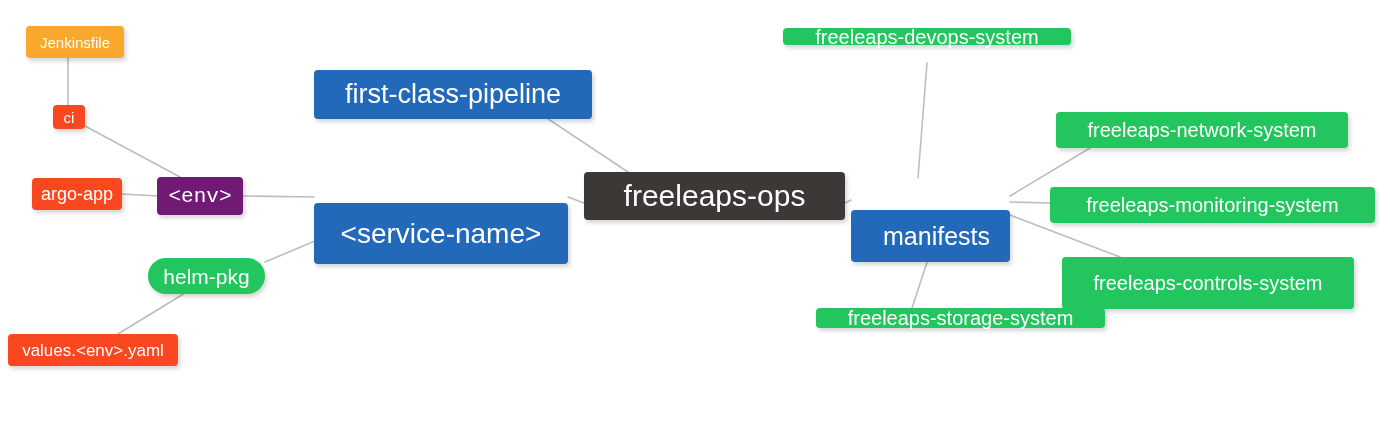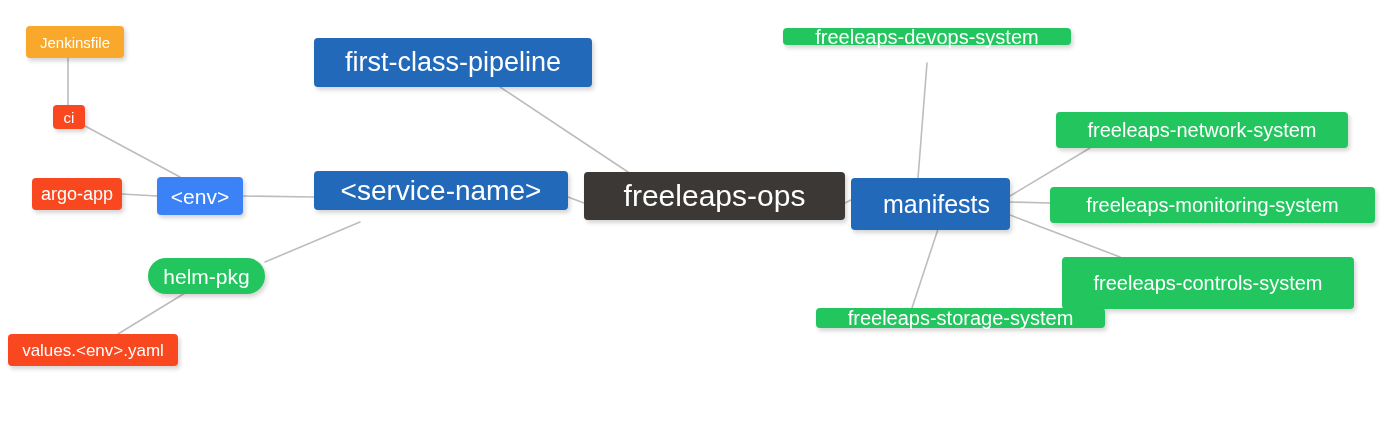--- a/index.html
+++ b/index.html
@@ -32,21 +32,21 @@
     justify-content: center;
     color: #ffffff;
     border-radius: 4px;
     white-space: nowrap;
     line-height: 1;
     box-shadow: 2px 3px 4px rgba(0,0,0,0.17);
     font-family: "Liberation Sans", sans-serif;
     -webkit-font-smoothing: antialiased;
   }
   .n-root       { background: #3b3835; }
-  .n-blue       { background: #2269ba; }
+  .n-blue       { background: #2269ba; margin-top: 32px; }
   .n-green      { background: #22c55e; }
   .n-orange     { background: #f9a82b; margin-left: 7px; }
   .n-red        { background: #f9481f; }
 </style>
 </head>
 <body>
 
 <div id="canvas">
   <svg id="edge-layer" viewBox="0 0 1390 421" preserveAspectRatio="none">
       <line x1="584" y1="203" x2="568" y2="197" stroke="#bdbdbd" stroke-width="1.6" stroke-linecap="round"></line>
@@ -59,24 +59,24 @@
       <line x1="68" y1="105" x2="68" y2="58" stroke="#bdbdbd" stroke-width="1.6" stroke-linecap="round"></line>
       <line x1="185" y1="293" x2="118" y2="334" stroke="#bdbdbd" stroke-width="1.6" stroke-linecap="round"></line>
       <line x1="918" y1="178" x2="927" y2="63" stroke="#bdbdbd" stroke-width="1.6" stroke-linecap="round"></line>
       <line x1="1010" y1="196" x2="1090" y2="148" stroke="#bdbdbd" stroke-width="1.6" stroke-linecap="round"></line>
       <line x1="1010" y1="202" x2="1050" y2="203" stroke="#bdbdbd" stroke-width="1.6" stroke-linecap="round"></line>
       <line x1="1010" y1="215" x2="1120" y2="257" stroke="#bdbdbd" stroke-width="1.6" stroke-linecap="round"></line>
       <line x1="940" y1="223" x2="912" y2="308" stroke="#bdbdbd" stroke-width="1.6" stroke-linecap="round"></line>
     </svg>
   <div id="node-layer">
       <div class="node n-root" style="left: 584px; top: 172px; width: 261px; height: 48px; font-size: 30px; background: rgb(59, 56, 53);">freeleaps-ops</div>
-      <div class="node n-blue" style="left: 314px; top: 171px; width: 254px; height: 39px; font-size: 28px; background: rgb(34, 105, 186);">&lt;service-name&gt;</div>
+      <div class="node n-blue" style="left: 314px; top: 171px; width: 254px; height: 61px; font-size: 28px; background: rgb(34, 105, 186);">&lt;service-name&gt;</div>
       <div class="node n-blue" style="left: 851px; top: 178px; width: 159px; height: 52px; font-size: 25px; background: rgb(34, 105, 186); padding-left: 12px;">manifests</div>
       <div class="node n-blue" style="left: 314px; top: 38px; width: 278px; height: 49px; font-size: 27px; background: rgb(34, 105, 186);">first-class-pipeline</div>
-      <div class="node n-green" style="left: 157px; top: 177px; width: 86px; height: 38px; font-size: 21px; background: #3b82f6;">&lt;env&gt;</div>
+      <div class="node n-green" style="left: 157px; top: 177px; width: 86px; height: 38px; font-size: 21px; background: #701a75; font-family: Liberation Mono, monospace;">&lt;env&gt;</div>
       <div class="node n-green" style="left: 148px; top: 258px; width: 117px; height: 36px; font-size: 21px; background: rgb(34, 197, 94); border-radius: 18px;">helm-pkg</div>
       <div class="node n-orange" style="left: 19px; top: 26px; width: 98px; height: 32px; font-size: 15px; background: rgb(249, 168, 43);">Jenkinsfile</div>
       <div class="node n-red" style="left: 53px; top: 105px; width: 32px; height: 24px; font-size: 15px; background: rgb(249, 72, 31);">ci</div>
       <div class="node n-red" style="left: 32px; top: 178px; width: 90px; height: 32px; font-size: 18px; background: rgb(249, 72, 31);">argo-app</div>
       <div class="node n-red" style="left: 8px; top: 334px; width: 170px; height: 32px; font-size: 17px; background: rgb(249, 72, 31);">values.&lt;env&gt;.yaml</div>
       <div class="node n-green" style="left: 783px; top: 28px; width: 288px; height: 17px; font-size: 20px; background: rgb(34, 197, 94);">freeleaps-devops-system</div>
       <div class="node n-green" style="left: 1056px; top: 112px; width: 292px; height: 36px; font-size: 20px; background: rgb(34, 197, 94);">freeleaps-network-system</div>
       <div class="node n-green" style="left: 1050px; top: 187px; width: 325px; height: 36px; font-size: 20px; background: rgb(34, 197, 94);">freeleaps-monitoring-system</div>
       <div class="node n-green" style="left: 1062px; top: 257px; width: 292px; height: 52px; font-size: 20px; background: rgb(34, 197, 94);">freeleaps-controls-system</div>
       <div class="node n-green" style="left: 816px; top: 308px; width: 289px; height: 20px; font-size: 20px; background: rgb(34, 197, 94);">freeleaps-storage-system</div>

